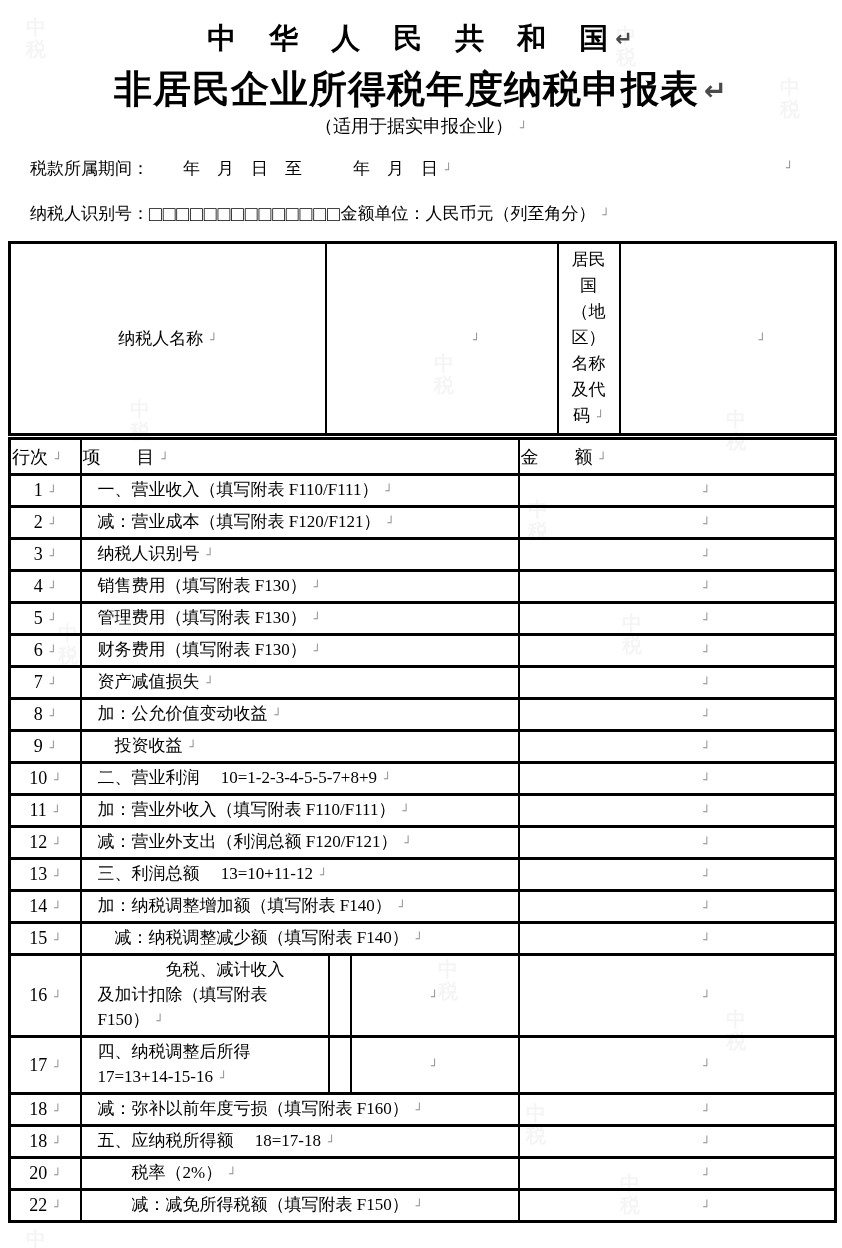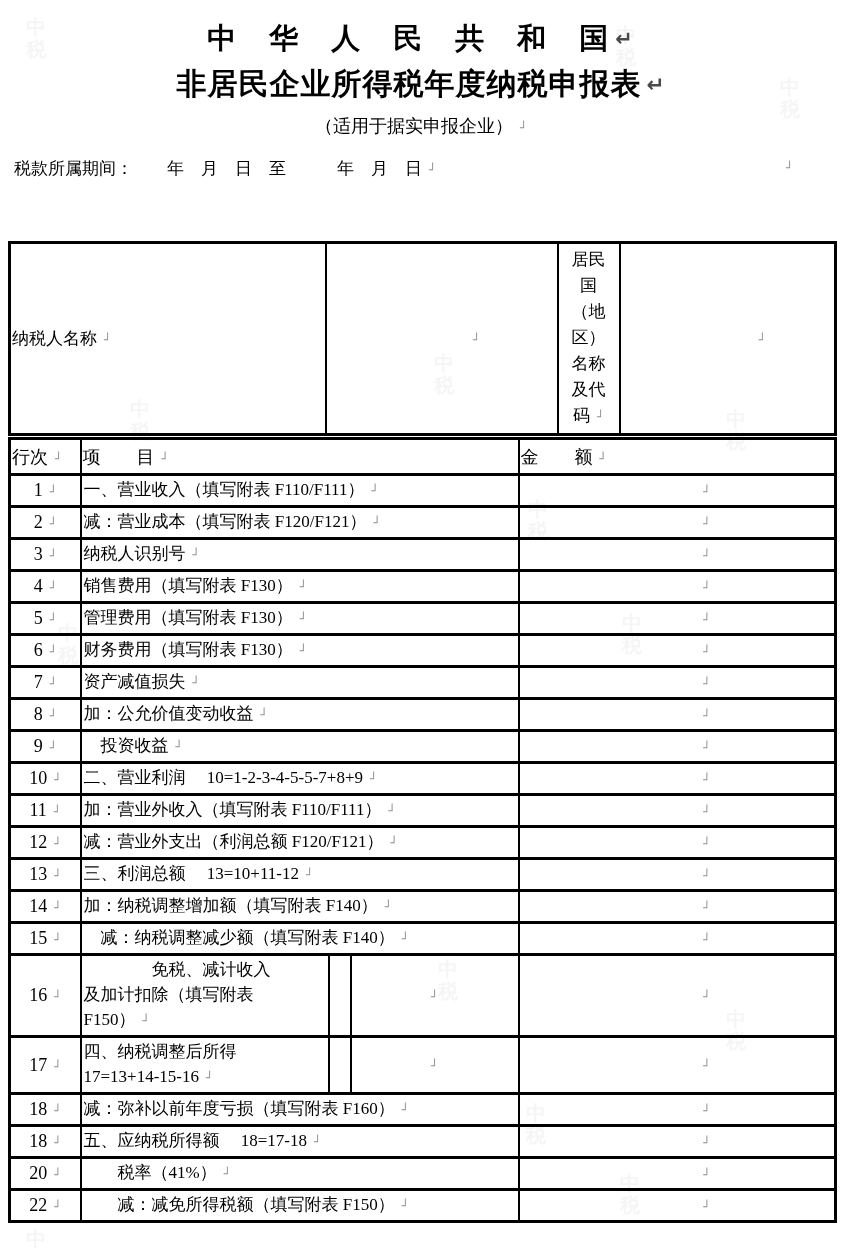--- a/index.html
+++ b/index.html
@@ -1,43 +1,43 @@
 <!DOCTYPE html>
 <html><head>
 <meta charset="utf-8">
 <style>
   html,body{margin:0;padding:0;background:#e8e8e8;}
   #page{position:relative;width:842px;height:1248px;background:#ffffff;margin:0 auto;
         font-family:"Liberation Serif", serif;color:#000;overflow:hidden;}
   .cline{position:absolute;left:0;width:842px;text-align:center;white-space:pre;}
   #title-country{top:10px;font-size:29px;font-weight:bold;letter-spacing:2px;margin-top:9px;}
-  #title-form{top:64px;font-size:30px;font-weight:bold;letter-spacing:1px;}
+  #title-form{top:64px;font-size:38px;font-weight:bold;letter-spacing:1px;}
   #subtitle{top:114px;font-size:18px;}
-  .fline{position:absolute;left:14px;white-space:pre;font-size:17px;text-align:center;}
+  .fline{position:absolute;left:30px;white-space:pre;font-size:17px;text-align:center;}
   #tax-period{top:157px;}
   #taxpayer-id{top:202px;}
   .boxes{font-size:21px;letter-spacing:1px;vertical-align:-2px;}
   .mk{color:#8f8f8f;font-size:12px;font-family:"DejaVu Sans", sans-serif;}
   .enter{color:#4a4a4a;font-size:0.72em;vertical-align:2px;margin-left:5px;font-family:"DejaVu Sans", sans-serif;}
   .mgap{margin-left:7px;}
   .rmark{position:absolute;left:786px;top:161px;}
   table{position:absolute;left:8px;border-collapse:collapse;table-layout:fixed;}
   td{border:2px solid #000;border-top-width:3px;border-bottom-width:3px;
      vertical-align:middle;overflow:hidden;}
   #info-table{top:241px;width:826px;}
   #main-table{top:437px;width:826px;}
   #info-table{border:3px solid #000;}
   #main-table{border:3px solid #000;}
-  .name-cell{text-align:left;font-size:17px;}
+  .name-cell{text-align:center;font-size:17px;}
   .blank-cell{text-align:center;}
   .blank-cell .mk{position:relative;left:35px;}
   .vert-cell{text-align:center;font-size:17px;line-height:26px;white-space:pre-line;padding:2px 0;}
   .hdr{font-size:18px;white-space:pre;}
   .num{text-align:center;font-size:18px;white-space:pre;}
-  .item{text-align:left;font-size:17px;line-height:25px;white-space:pre-line;padding:1px 4px 1px 2px;}
+  .item{text-align:left;font-size:17px;line-height:25px;white-space:pre-line;padding:1px 4px 1px 16px;}
   .amt{text-align:center;}
   .amt .mk{position:relative;left:30px;}
   .mid{text-align:center;}
   .rhh{height:36px;} .rh{height:30px;} .rh16{height:80px;} .rh17{height:57px;}
   .wm{position:absolute;color:rgba(70,70,100,0.055);font-size:20px;line-height:22px;
       text-align:center;white-space:pre-line;pointer-events:none;font-weight:bold;}
 </style>
 </head>
 <body>
 
@@ -71,20 +71,21 @@
 税</div>
   <div class="wm" style="left:26px;top:1228px;">中
 税</div>
 
   <div class="cline" id="title-country"><span>中　华　人　民　共　和　国</span><span class="enter">↵</span></div>
   <div class="cline" id="title-form"><span>非居民企业所得税年度纳税申报表</span><span class="enter">↵</span></div>
   <div class="cline" id="subtitle"><span>（适用于据实申报企业）</span><span class="mk mgap">┘</span></div>
 
   <div class="fline" id="tax-period"><span>税款所属期间：　　年　月　日　至　　　年　月　日</span><span class="mk mgap">┘</span></div>
   <span class="mk rmark">┘</span>
+  <div class="fline" id="taxpayer-id"><span>纳税人识别号：</span><span class="boxes">□□□□□□□□□□□□□□</span><span>金额单位：人民币元（列至角分）</span><span class="mk mgap">┘</span></div>
 
   <table id="info-table">
     <colgroup>
         <col style="width:316px">
         <col style="width:232px">
         <col style="width:62px">
         <col style="width:216px">
       </colgroup>
     <tbody>
         <tr style="height:192px;">
@@ -216,21 +217,21 @@
           <td class="item" colspan="3"><span>减：弥补以前年度亏损（填写附表 F160）</span><span class="mk mgap">┘</span></td>
           <td class="amt"><span class="mk">┘</span></td>
         </tr>
     <tr class="rh">
           <td class="num"><span>18</span><span class="mk mgap">┘</span></td>
           <td class="item" colspan="3"><span>五、应纳税所得额　 18=17-18</span><span class="mk mgap">┘</span></td>
           <td class="amt"><span class="mk">┘</span></td>
         </tr>
     <tr class="rh">
           <td class="num"><span>20</span><span class="mk mgap">┘</span></td>
-          <td class="item" colspan="3"><span>　　税率（41%）</span><span class="mk mgap">┘</span></td>
+          <td class="item" colspan="3"><span>　　税率（2%）</span><span class="mk mgap">┘</span></td>
           <td class="amt"><span class="mk">┘</span></td>
         </tr>
     <tr class="rh">
           <td class="num"><span>22</span><span class="mk mgap">┘</span></td>
           <td class="item" colspan="3"><span>　　减：减免所得税额（填写附表 F150）</span><span class="mk mgap">┘</span></td>
           <td class="amt"><span class="mk">┘</span></td>
         </tr>
 
   </tbody>
     </table>

